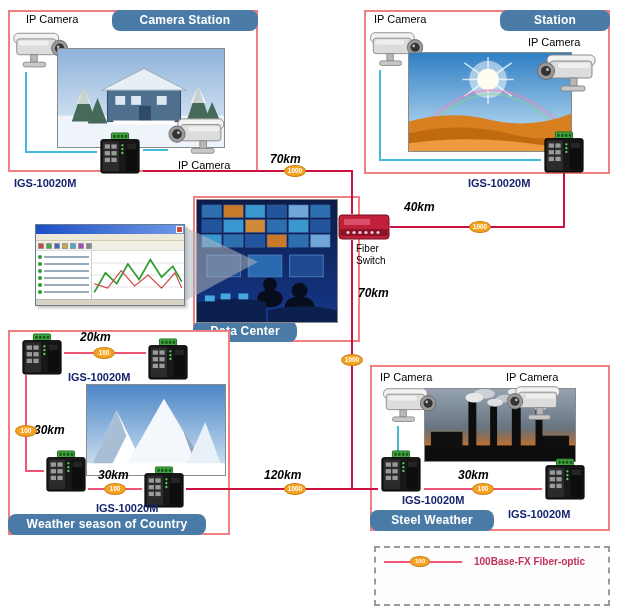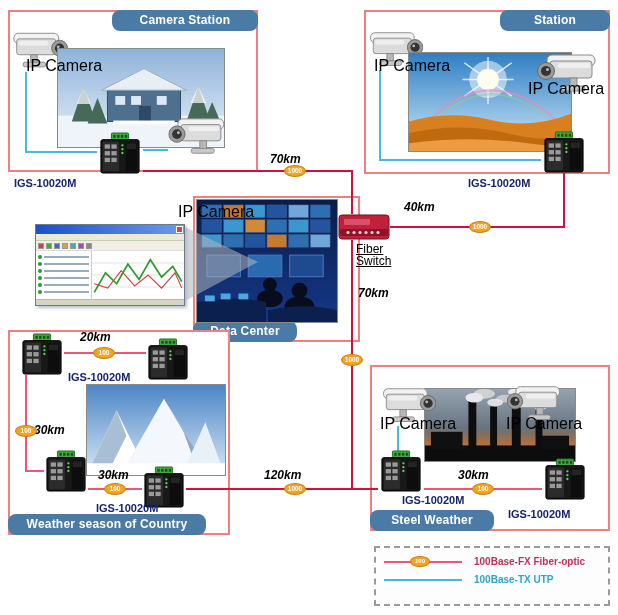--- a/index.html
+++ b/index.html
@@ -17,26 +17,26 @@
   #overlay2 { position:absolute; left:0; top:0; z-index:3; pointer-events:none; }
   .gx  { stroke:#cc1340; }
   .fx  { stroke:#ee5577; }
   .utp { stroke:#44bbd8; }
 
   .dev, .scene { position:absolute; z-index:2; }
   .dev > svg, .scene > svg { width:100%; height:100%; display:block; }
   .mir > svg { transform:scaleX(-1); }
   .scene { border:1px solid #8a8a8a; background:#cfe0ee; }
 
-  .lbl  { position:absolute; z-index:4; font-size:16px; color:#000; white-space:nowrap;margin-top:44px; }
+  .lbl  { position:absolute; z-index:4; font-size:11px; color:#000; white-space:nowrap; }
   .devlbl { position:absolute; z-index:4; font-size:11px; font-weight:bold; color:#16246e; white-space:nowrap; }
   .dist { position:absolute; z-index:4; font-style:italic; font-weight:bold; font-size:12px; color:#000; white-space:nowrap; }
   .oval { position:absolute; z-index:4; width:22px; height:12px; background:#f6a321; border:1px solid #c87d10;
           border-radius:50%; color:#fff; font-size:6.5px; font-weight:bold; text-align:center; line-height:10px; }
-  .fiberlbl { position:absolute; z-index:4; font-size:12px; line-height:12px; color:#000; width:44px;text-decoration:underline; }
+  .fiberlbl { position:absolute; z-index:4; font-size:10px; line-height:12px; color:#000; width:44px; }
 
   
   #legend { position:absolute; border:2px dashed #9a9a9a; background:#fdfdfd; z-index:2; padding-top:4px; }
   .lrow { position:relative; display:flex; align-items:center; height:17px; padding-left:8px; margin-top:1px; }
   .lline { width:78px; height:2px; display:inline-block; }
   .loval { position:absolute; left:34px; top:3px; width:20px; height:11px; background:#f6a321; border:1px solid #c87d10;
            border-radius:50%; color:#fff; font-size:6px; font-weight:bold; text-align:center; line-height:9px; }
   .llabel { margin-left:12px; font-size:10px; font-weight:bold; white-space:nowrap; }
   .c1 { color:#c23258; } .c2 { color:#a80e34; } .c3 { color:#2ba7c9; }
 
@@ -472,19 +472,15 @@
   <div class="oval" style="left:15px;top:425px">100</div>
   <div class="oval" style="left:104px;top:483px">100</div>
   <div class="oval" style="left:472px;top:483px">100</div>
 
   <div id="legend" style="left:374px;top:546px;width:236px;height:60px">
     <div class="lrow">
       <span class="lline" style="background:#ee5577"></span>
       <span class="loval">100</span>
       <span class="llabel c1">100Base-FX Fiber-optic</span>
     </div>
-    <div class="lrow">
-      <span class="lline" style="background:#44bbd8"></span>
-      <span class="llabel c3">100Base-TX UTP</span>
-    </div>
   </div>
 
 </div>
 
 </body></html>

